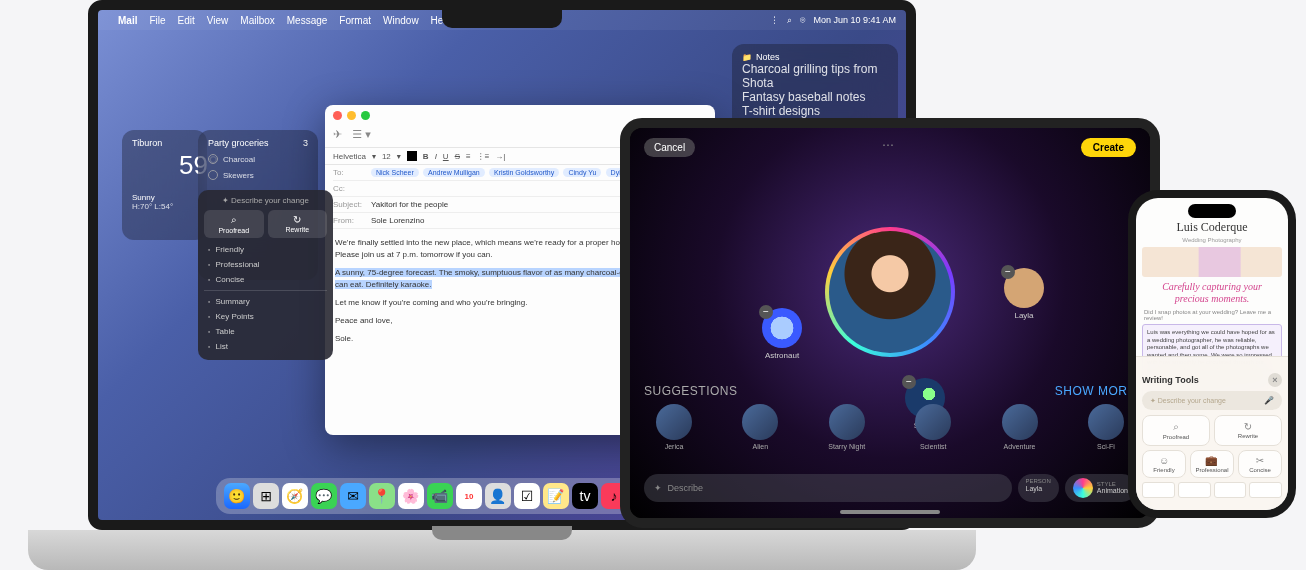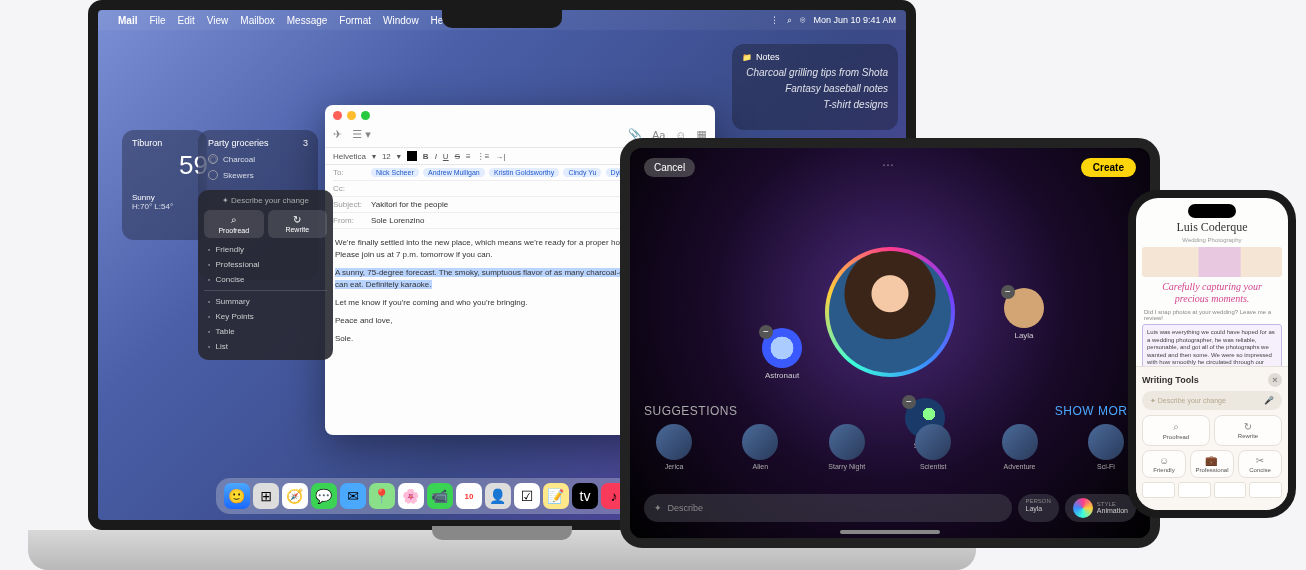--- a/index.html
+++ b/index.html
@@ -25,24 +25,24 @@
 .weather { left:24px; top:120px; width:85px; height:110px; }
 .weather .loc { font-size:9px; }
 .weather .temp { font-size:26px; font-weight:300; margin-top:2px;margin-left:47px; }
 .weather .cond { font-size:8px; margin-top:12px; }
 .weather .hl { font-size:8px; opacity:.8; }
 .reminders { left:100px; top:120px; width:120px; height:150px; }
 .reminders .title { font-size:9px; display:flex; justify-content:space-between; }
 .reminders .count { color:#fff; }
 .reminders .item { font-size:8px; margin-top:6px; display:flex; align-items:center; opacity:.8; }
 .reminders .item::before { content:''; width:8px; height:8px; border:1px solid #aaa; border-radius:50%; margin-right:5px; flex-shrink:0; }
-.notes { right:8px; top:34px; width:166px; height:86px;text-align:right; }
+.notes { right:8px; top:34px; width:166px; height:86px; }
 .notes .hdr { font-size:9px; display:flex; align-items:center; gap:4px; }
 .notes .hdr::before { content:'📁'; font-size:8px; }
-.notes .note-item { font-size:10px; margin-top:5px; opacity:.85;font-style:italic; }
+.notes .note-item { font-size:12px; opacity:.85; }
 
 
 .wt-popover { position:absolute; left:100px; top:180px; width:135px; background:rgba(40,40,50,0.9); border-radius:10px; padding:6px; z-index:60; }
 .wt-popover .desc { font-size:8px; color:#aaa; margin-bottom:5px; text-align:center; }
 .wt-popover .row { display:flex; gap:4px; margin-bottom:4px; }
 .wt-popover .btn { flex:1; background:rgba(255,255,255,0.12); border-radius:6px; padding:4px 2px; text-align:center; font-size:7px; color:#fff; }
 .wt-popover .btn .ic { font-size:10px; display:block; margin-bottom:1px; }
 .wt-popover .listitem { font-size:8px; color:#ccc; padding:3px 4px; display:flex; align-items:center; gap:5px; }
 .wt-popover .listitem::before { content:'▫'; font-size:7px; }
 .wt-popover .divider { height:1px; background:rgba(255,255,255,0.15); margin:3px 0; }
@@ -64,21 +64,21 @@
 .mail .body { flex:1; padding:8px 10px; font-size:8px; color:#333; line-height:1.5; overflow:hidden; }
 .mail .body p { margin-bottom:6px; }
 .mail .body .sel { background:#b8d4ff; }
 
 
 .dock { position:absolute; bottom:6px; left:50%; transform:translateX(-50%); display:flex; gap:3px; background:rgba(255,255,255,0.25); backdrop-filter:blur(20px); border-radius:14px; padding:5px 8px; z-index:70; }
 .dock .app { width:26px; height:26px; border-radius:7px; display:flex; align-items:center; justify-content:center; font-size:14px; }
 .dock .sep { width:1px; height:24px; background:rgba(255,255,255,0.3); margin:0 2px; }
 
 
-.ipad { position:absolute; left:620px; top:118px; width:540px; height:410px; background:#000; border-radius:22px; border:10px solid #222; overflow:hidden; z-index:80;margin-top:20px; }
+.ipad { position:absolute; left:620px; top:118px; width:540px; height:410px; background:#000; border-radius:22px; border:10px solid #222; overflow:hidden; z-index:80; }
 .ipad-screen { width:100%; height:100%; background:radial-gradient(circle at 50% 40%,#4a2a7a 0%,#1a0a2a 50%,#000 100%); position:relative; }
 .ipad .topbar { display:flex; justify-content:space-between; padding:10px 14px; }
 .ipad .cancel { background:rgba(120,120,120,0.5); color:#fff; font-size:10px; padding:4px 10px; border-radius:12px; }
 .ipad .create { background:#ffd60a; color:#000; font-size:10px; font-weight:600; padding:4px 12px; border-radius:12px; }
 .ipad .center-avatar { position:absolute; left:50%; top:42%; transform:translate(-50%,-50%); }
 .ipad .ring { width:130px; height:130px; border-radius:50%; padding:4px; background:conic-gradient(#ff3b8d,#7a3bff,#3b8dff,#3bffda,#ffce3b,#ff3b8d); display:flex; align-items:center; justify-content:center; }
 .ipad .portrait { width:100%; height:100%; border-radius:50%; background:radial-gradient(circle at 50% 35%,#f5c9a6 18%,#3a2518 19% 45%,#2a5a8a 46%); }
 .ipad .bubble { position:absolute; text-align:center; color:#ccc; font-size:8px; }
 .ipad .bubble .circ { width:40px; height:40px; border-radius:50%; margin:0 auto 3px; position:relative; }
 .ipad .bubble .circ .minus { position:absolute; top:-3px; left:-3px; width:14px; height:14px; border-radius:50%; background:#555; color:#fff; font-size:10px; line-height:14px; text-align:center; }
@@ -107,21 +107,21 @@
 .iphone .dynamic-island { position:absolute; top:6px; left:50%; transform:translateX(-50%); width:48px; height:14px; background:#000; border-radius:8px; z-index:5; }
 .iphone-screen { width:100%; height:100%; background:#fdfdfc; position:relative; overflow:hidden; }
 .iphone .pg-title { text-align:center; padding:22px 8px 2px; font-size:12px; font-family:Georgia,serif; color:#333; }
 .iphone .pg-sub { text-align:center; font-size:6px; color:#999; margin-bottom:4px; }
 .iphone .hero { height:30px; margin:0 6px 4px; background:linear-gradient(90deg,#f5e5d5 40%,#e8c8e0 41% 70%,#f5e5d5 71%); border-radius:3px; }
 .iphone .tagline { text-align:center; font-family:Georgia,serif; font-style:italic; color:#d4458e; font-size:10px; padding:0 10px; line-height:1.2; margin-bottom:4px; }
 .iphone .prompt { font-size:6px; color:#888; padding:0 8px 3px; }
 .iphone .review { margin:0 6px; padding:4px; border:1px solid #c8b8e8; background:#f5f0fc; border-radius:3px; font-size:6px; line-height:1.25; color:#444; }
 .iphone .venue { font-size:6px; color:#999; padding:4px 8px; }
 
-.iphone .wt { position:absolute; bottom:0; left:0; right:0; background:rgba(250,246,240,0.96); backdrop-filter:blur(10px); border-top:1px solid #e5e0d8; padding:6px 6px 12px;margin-top:8px; }
+.iphone .wt { position:absolute; bottom:0; left:0; right:0; background:rgba(250,246,240,0.96); backdrop-filter:blur(10px); border-top:1px solid #e5e0d8; padding:16px 6px 12px;margin-top:8px; }
 .iphone .wt .wt-title { font-size:9px; font-weight:600; color:#333; display:flex; justify-content:space-between; align-items:center; margin-bottom:4px; }
 .iphone .wt .close { width:14px; height:14px; border-radius:50%; background:#e0dcd5; color:#888; font-size:9px; text-align:center; line-height:14px; }
 .iphone .wt .desc-field { background:rgba(230,225,215,0.7); border-radius:12px; padding:5px 8px; font-size:7px; color:#b5a88f; display:flex; align-items:center; justify-content:space-between; margin-bottom:5px; }
 .iphone .wt .mic { font-size:8px; color:#999; }
 .iphone .wt .row { display:flex; gap:4px; margin-bottom:4px; }
 .iphone .wt .btn { flex:1; background:rgba(255,255,255,0.8); border:1px solid #e5e0d8; border-radius:8px; padding:5px 2px; text-align:center; font-size:6px; color:#555; }
 .iphone .wt .btn .ic { display:block; font-size:10px; margin-bottom:1px; color:#888; }
 .iphone .wt .btn.sm { font-size:6px; padding:4px 2px; }
 .iphone .wt .thumbs { display:flex; gap:3px; margin-top:3px; }
 .iphone .wt .th { flex:1; height:16px; background:#fff; border:1px solid #e5e0d8; border-radius:3px; }

